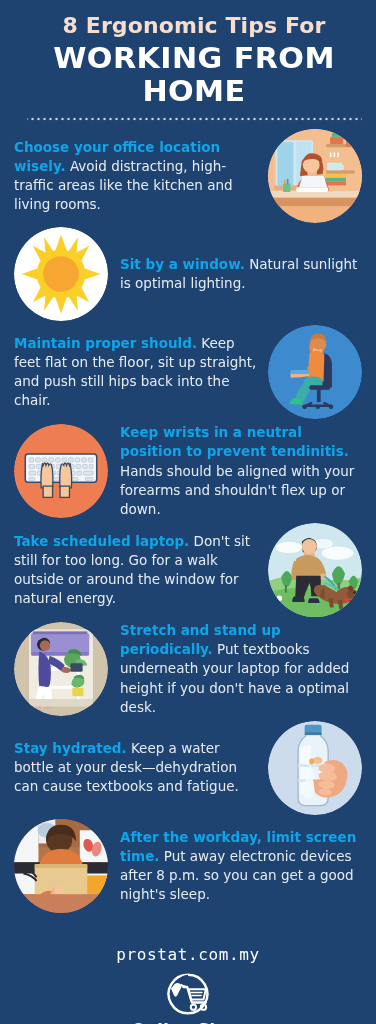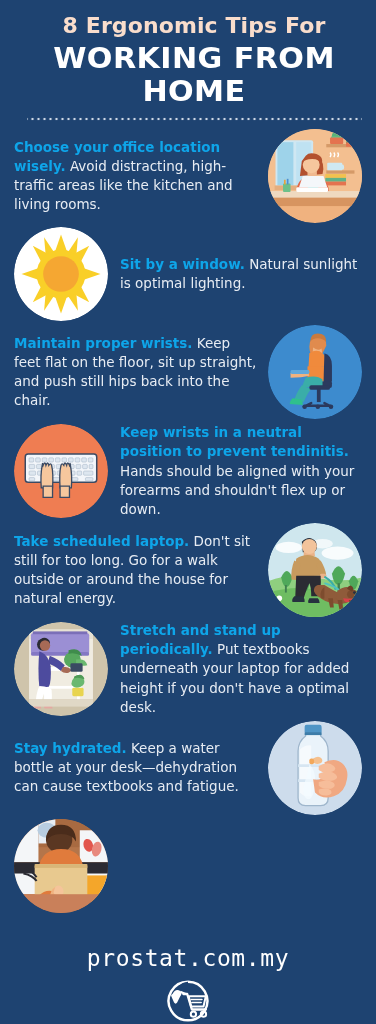--- a/index.html
+++ b/index.html
@@ -93,21 +93,21 @@
   .circle svg { display:block; width:100%; height:100%; }
 
   
   .footer {
     margin-top:30px;
     padding-bottom:38px;
     text-align:center;
   }
   .site-url {
     color:#ffffff;
-    font-size:23px;
+    font-size:16px;
     letter-spacing:0.6px;
     font-family:"DejaVu Sans Mono", monospace;
   }
   .logo-mark { margin:6px auto 2px auto; width:62px; height:48px; }
   .logo-mark svg { display:block; width:100%; height:100%; }
   .shop-label {
     color:#ffffff;
     font-size:16px;
     font-weight:bold;
     letter-spacing:0.3px;
@@ -196,21 +196,21 @@
             </g>
             <circle cx="50" cy="50" r="26" fill="#f9cf28"></circle>
             <circle cx="50" cy="50" r="19" fill="#f5a732"></circle>
           </svg>
         </div>
       </div>
     </div>
 
     <div class="tip icon-right">
       <div class="tip-text">
-        <div class="tip-body"><span class="lead">Maintain proper wrists.</span><span> Keep feet flat on the floor, sit up straight, and push still hips back into the chair.</span></div>
+        <div class="tip-body"><span class="lead">Maintain proper should.</span><span> Keep feet flat on the floor, sit up straight, and push still hips back into the chair.</span></div>
       </div>
       <div class="icon-wrap">
         <div class="circle">
           <svg viewBox="0 0 100 100">
             <circle cx="50" cy="50" r="50" fill="#3d8bce"></circle>
             <path d="M62 22 q0-10 -9-10 q-9 0-9 11 q0 8 4 10 l10 -3z" fill="#e08b4e"></path>
             <path d="M45 18 q0-9 8-9 q9 0 9 9 q-4-4-9-4 q-6 0-8 4z" fill="#c87a3f"></path>
             <path d="M48 24 q5 4 9 1 l1 9 -11 1z" fill="#f0b27f"></path>
             <path d="M44 30 q8-5 14 0 q5 4 5 14 l-20 2z" fill="#f08a3c"></path>
             <rect x="42" y="44" width="19" height="16" fill="#f08a3c"></rect>
@@ -281,21 +281,21 @@
             </g>
             <path d="M31 66 l10 0 l0 12 l-10 0z" fill="#f6c79d" stroke="#3a4a63" stroke-width="1.4"></path>
             <path d="M49 66 l10 0 l0 12 l-10 0z" fill="#f6c79d" stroke="#3a4a63" stroke-width="1.4"></path>
           </svg>
         </div>
       </div>
     </div>
 
     <div class="tip icon-right">
       <div class="tip-text">
-        <div class="tip-body"><span class="lead">Take scheduled laptop.</span><span> Don't sit still for too long. Go for a walk outside or around the house for natural energy.</span></div>
+        <div class="tip-body"><span class="lead">Take scheduled laptop.</span><span> Don't sit still for too long. Go for a walk outside or around the window for natural energy.</span></div>
       </div>
       <div class="icon-wrap">
         <div class="circle">
           <svg viewBox="0 0 100 100">
             <circle cx="50" cy="50" r="50" fill="#cfe7ee"></circle>
             <ellipse cx="22" cy="26" rx="14" ry="6" fill="#ffffff" opacity="0.85"></ellipse>
             <ellipse cx="74" cy="32" rx="17" ry="7" fill="#ffffff" opacity="0.85"></ellipse>
             <ellipse cx="58" cy="22" rx="11" ry="5" fill="#ffffff" opacity="0.7"></ellipse>
             <path d="M0 62 q25-10 50-4 q28 6 50 0 v42 h-100z" fill="#8fcf7f"></path>
             <path d="M0 74 q28-8 52-3 q26 5 48 1 v28 h-100z" fill="#6fbd62"></path>
@@ -396,20 +396,23 @@
             <path d="M54 65 q11-4 16 1 q3 4 -3 6 q-9 1 -13 -3z" fill="#f6bd9a"></path>
             <path d="M54 73 q9-3 13 1 q2 4 -3 5 q-8 1 -10 -3z" fill="#f6bd9a"></path>
             <path d="M48 40 q6-4 9 0 q2 3 -1 5 q-5 2 -8 -1z" fill="#f5c08e"></path>
             <rect x="44" y="40" width="5" height="6" rx="2" fill="#f3a85a"></rect>
           </svg>
         </div>
       </div>
     </div>
 
     <div class="tip icon-left">
+      <div class="tip-text">
+        <div class="tip-body"><span class="lead">After the workday, limit screen time.</span><span> Put away electronic devices after 8 p.m. so you can get a good night's sleep.</span></div>
+      </div>
       <div class="icon-wrap">
         <div class="circle">
           <svg viewBox="0 0 100 100">
             <circle cx="50" cy="50" r="50" fill="#b4754a"></circle>
             <rect x="0" y="0" width="100" height="30" fill="#a86a41"></rect>
             <rect x="0" y="0" width="26" height="46" fill="#f4f6f8"></rect>
             <rect x="26" y="0" width="18" height="26" fill="#e8eef4"></rect>
             <ellipse cx="35" cy="12" rx="10" ry="8" fill="#b8cde0"></ellipse>
             <rect x="70" y="12" width="30" height="34" fill="#f4f6f8"></rect>
             <ellipse cx="79" cy="28" rx="5" ry="7" fill="#e2564e" transform="rotate(-18 79 28)"></ellipse>

